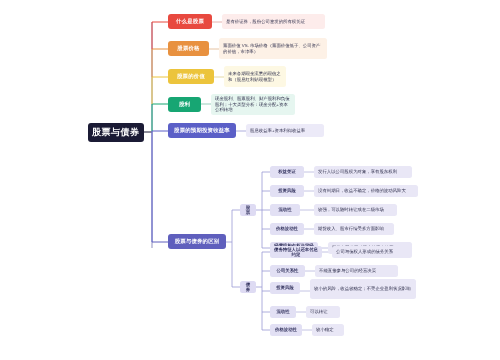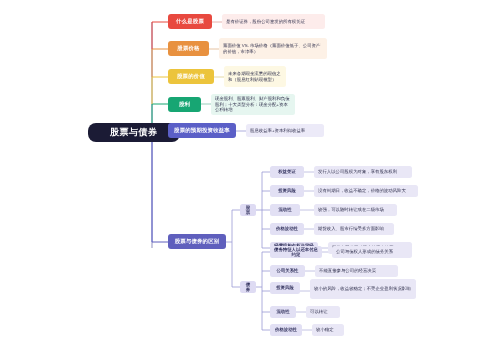--- a/index.html
+++ b/index.html
@@ -12,21 +12,21 @@
   svg.links{position:absolute;left:0;top:0;width:500px;height:360px;overflow:visible;}
 
   .node{position:absolute;box-sizing:border-box;border-radius:3px;
         display:flex;align-items:center;justify-content:center;
         text-align:center;line-height:1.25;}
 
   
   .root{
     background:#1b1b35;color:#ffffff;
     font-size:9px;font-weight:bold;letter-spacing:.5px;
-    padding:4px 22px;border-radius:8px;text-align:right;
+    padding:4px 4px;border-radius:3px;text-align:right;
   }
 
   
   .l1{color:#ffffff;font-size:5.4px;font-weight:bold;padding:3px 5px;
       border-radius:3px;letter-spacing:.2px;}
   .l1.red   {background:#e8493f;}
   .l1.orange{background:#e8913f;}
   .l1.yellow{background:#ecc43c;color:#fff;}
   .l1.green {background:#17a673;}
   .l1.blue  {background:#5b5fc7;}

